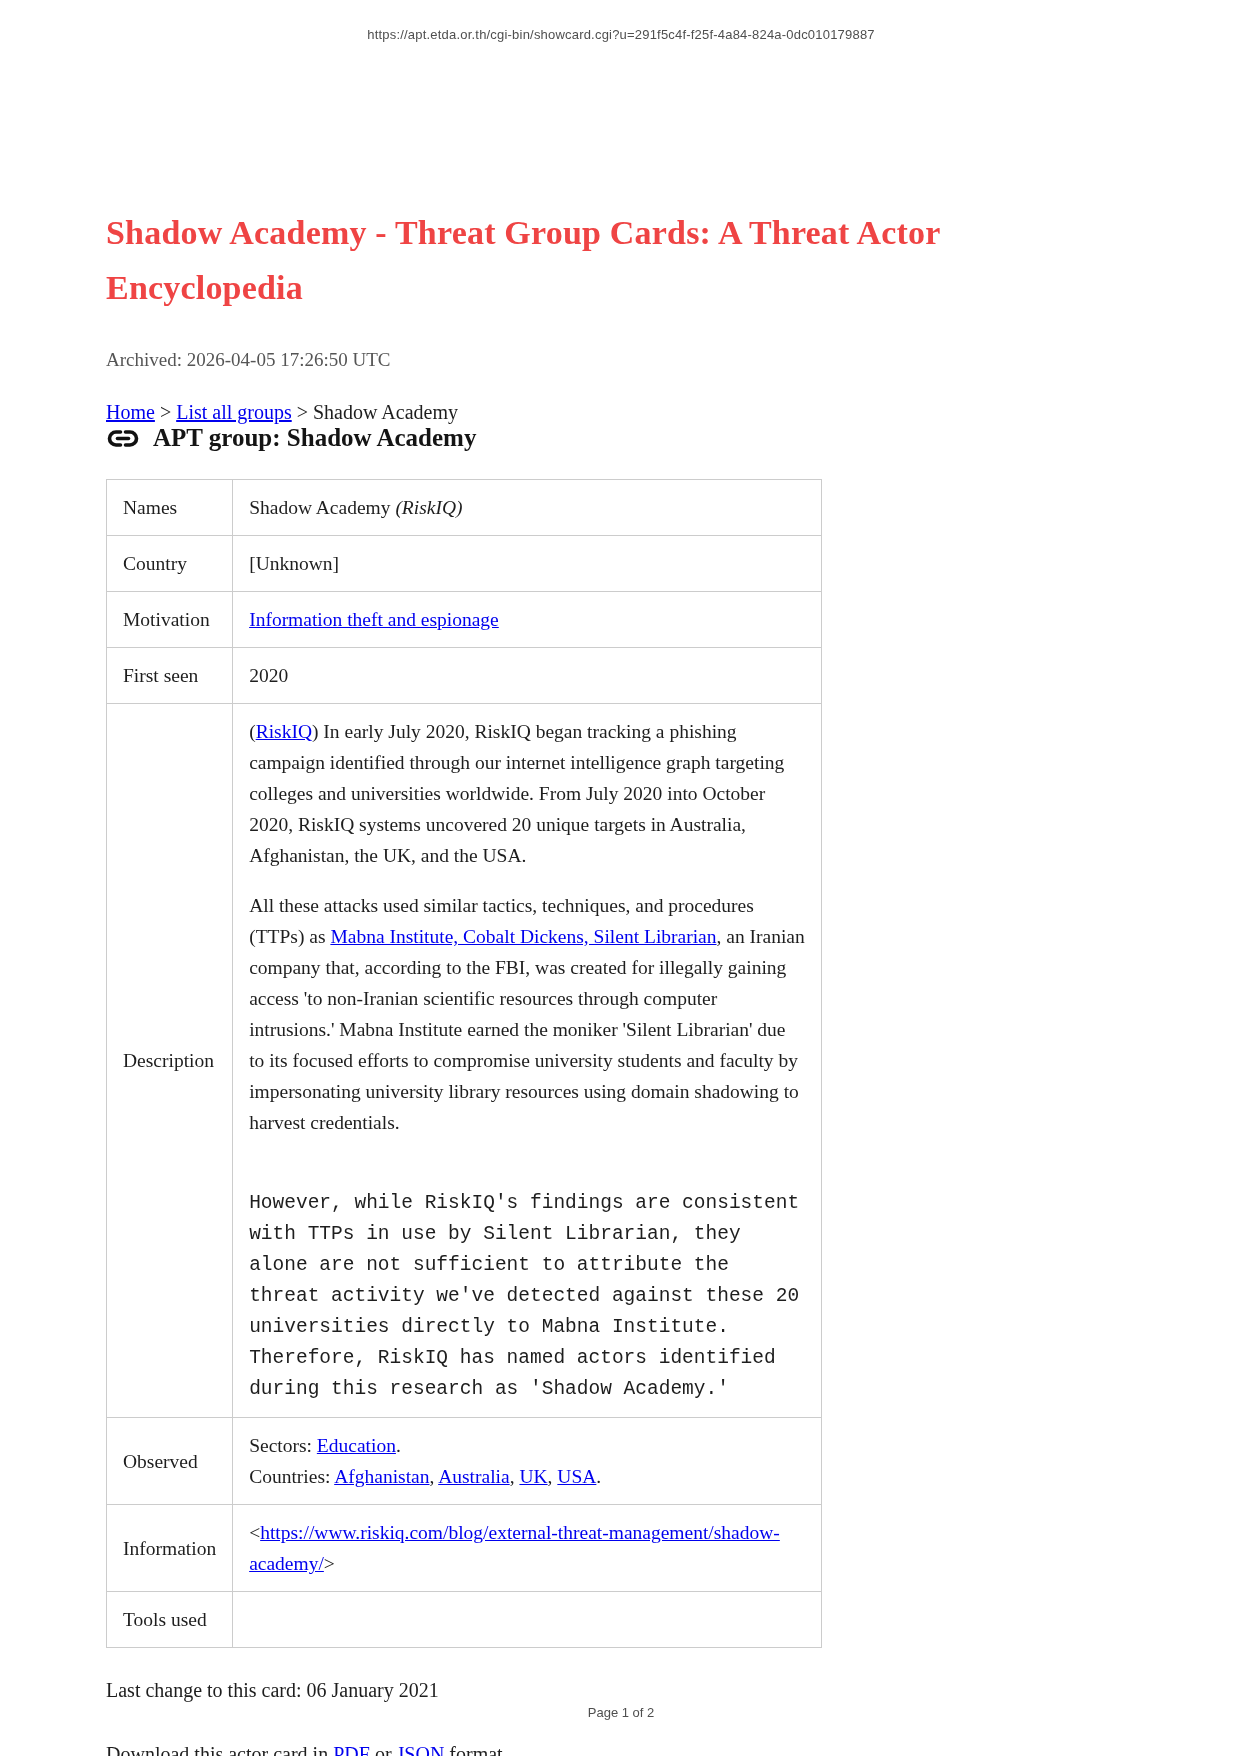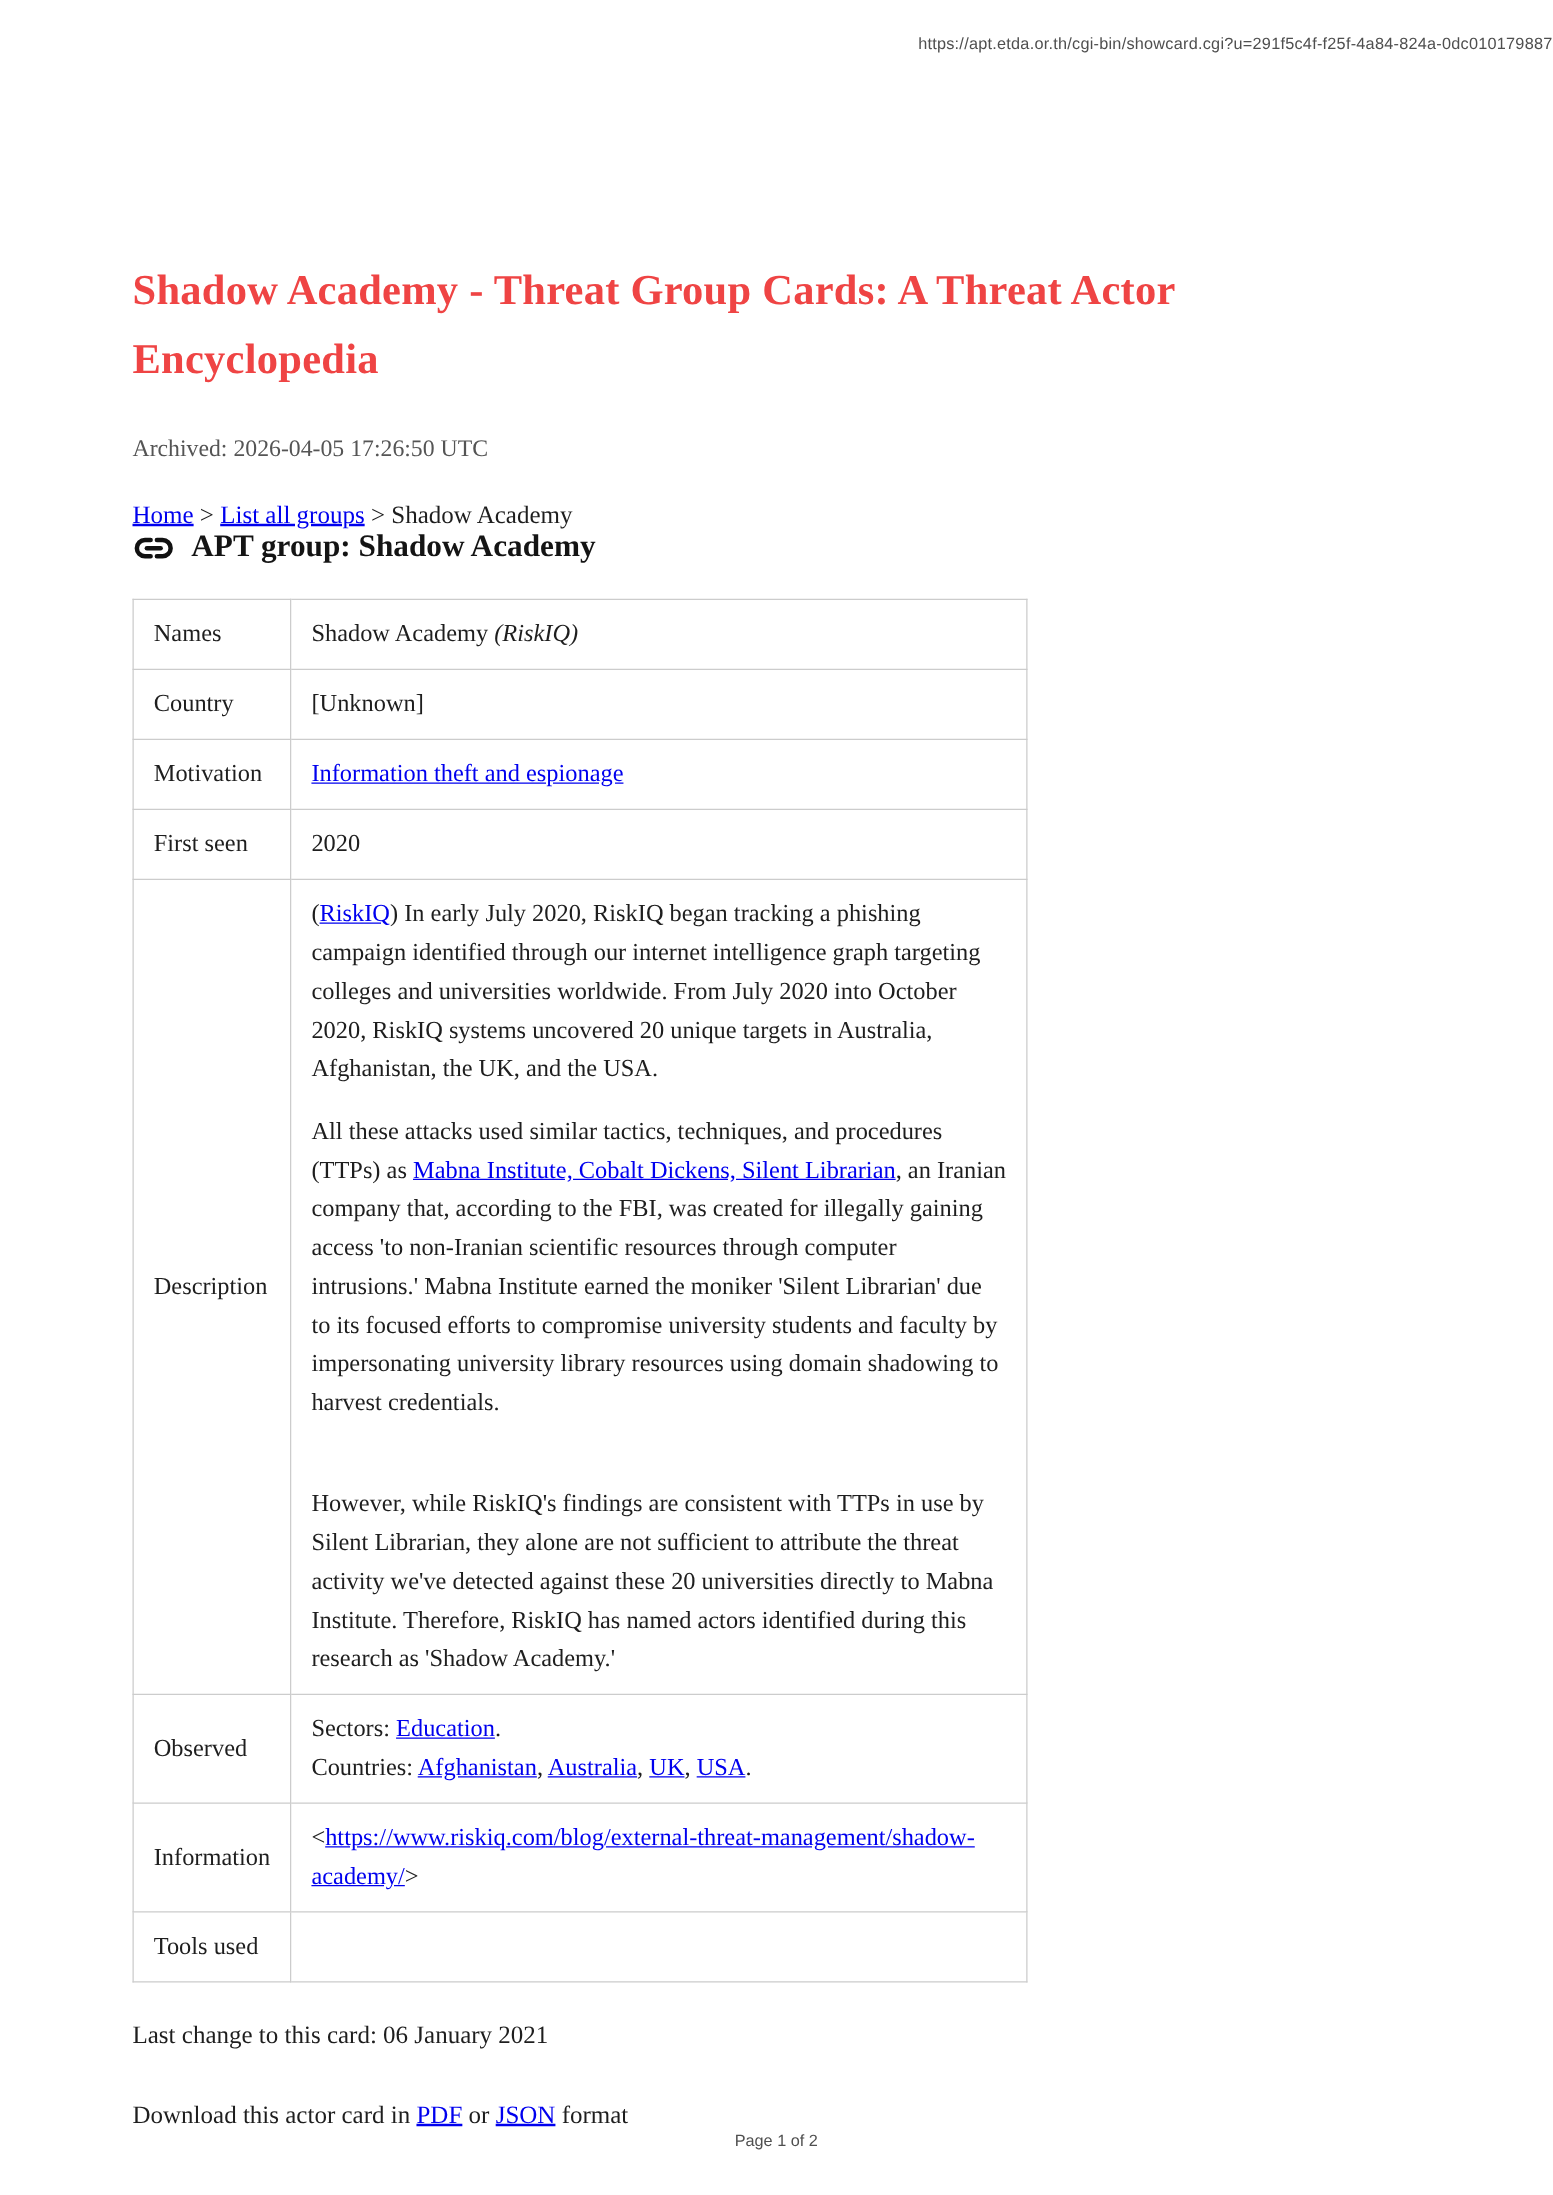--- a/index.html
+++ b/index.html
@@ -6,21 +6,21 @@
   html, body { background: #ffffff; }
   body {
     width: 1242px; height: 1756px;
     font-family: "Liberation Serif", serif;
     color: #1e1e1e;
   }
   .page { position: relative; width: 1242px; height: 1756px; background: #fff; overflow: hidden; }
 
   .print-header {
     position: absolute; top: 27px; left: 0; width: 100%;
-    text-align: right;
+    text-align: center;
     font-family: "Liberation Sans", sans-serif;
     font-size: 13px; color: #4f4f4f; letter-spacing: 0.2px;
   }
 
   .content { position: absolute; left: 106px; top: 0; width: 896px; }
 
   h1.page-title {
     margin-top: 205px;
     font-size: 34px; font-weight: bold; color: #ef4444;
     line-height: 55px; letter-spacing: 0.2px;
@@ -47,21 +47,21 @@
   table.card td {
     border: 1px solid #cccccc;
     padding: 12px 16px;
     vertical-align: middle;
     line-height: 31px;
   }
   table.card td.label-cell { width: 125px; }
   td.desc-cell { height: 582px; }
   .desc-cell p { margin: 0 0 19px; }
   .desc-cell p.p2 { margin-bottom: 50px; }
-  .desc-cell p:last-child { margin-bottom: 0; }
+  .desc-cell p:last-child { margin-bottom: 0; font-family: Liberation Mono, monospace; }
   .alias-note { font-style: italic; }
 
   .below { font-size: 20px; line-height: 31px; }
   .last-change { margin-top: 27px; }
   .download-line { margin-top: 33px; }
 
   .print-footer {
     position: absolute; top: 1705px; left: 0; width: 100%;
     text-align: center;
     font-family: "Liberation Sans", sans-serif;

